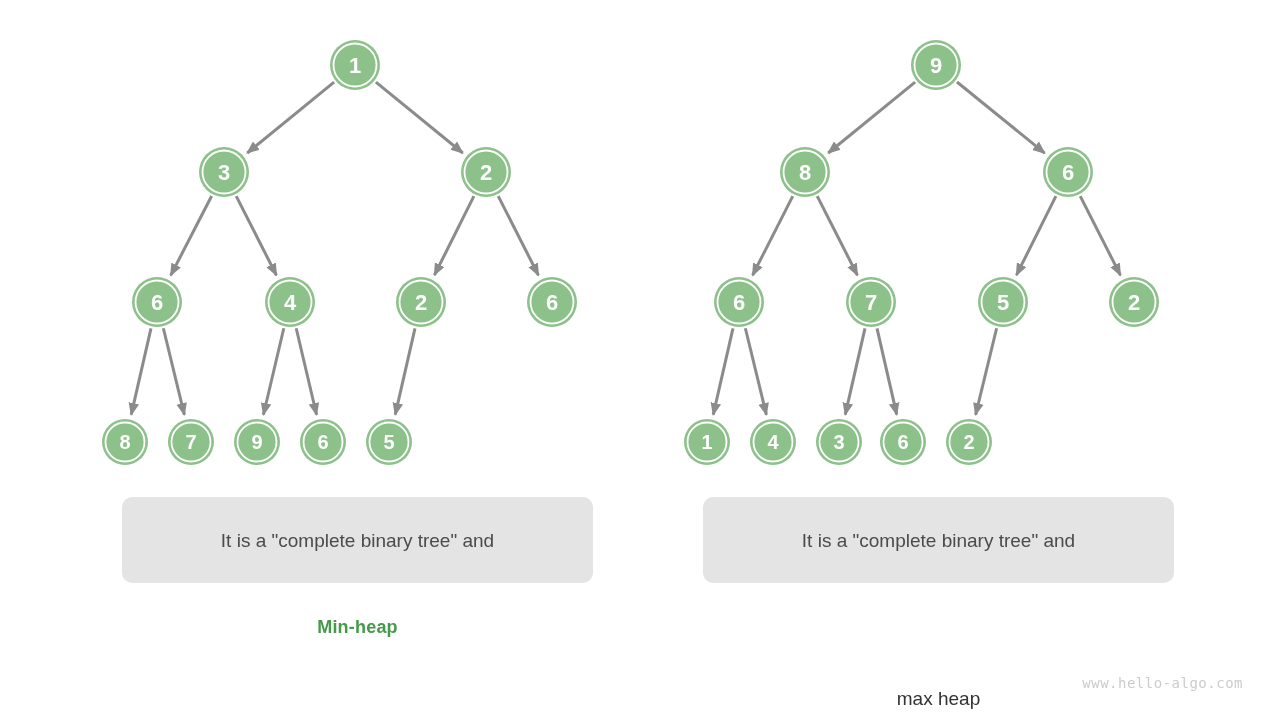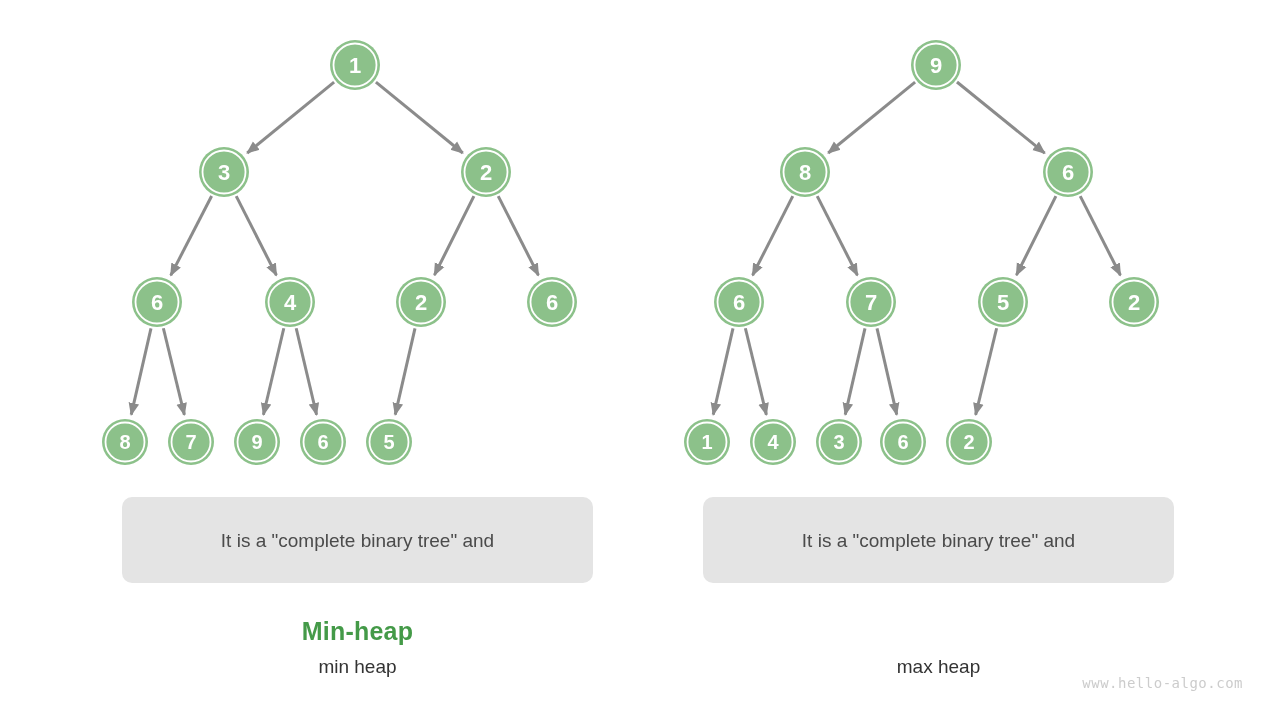--- a/index.html
+++ b/index.html
@@ -24,21 +24,21 @@
     font-size: 19px;
     line-height: 37px;
     color: var(--box-text, #4b4b4b);
     text-align: center;
   }
 
   .heap-title {
     position: absolute;
     width: 471px;
     text-align: center;
-    font-size: 25px;
+    font-size: 18px;
     font-weight: 700;
     color: var(--heading-green, #449a48);
     letter-spacing: 0.2px;
   }
   .heap-subtitle {
     position: absolute;
     width: 471px;
     text-align: center;
     font-size: 19px;
     color: var(--subtitle-text, #333333);
@@ -53,21 +53,21 @@
     letter-spacing: 0.5px;
     color: var(--watermark, #cccccc);
   }
 
   
   .box-0   { left: 122px; top: 497px; width: 471px; height: 86px; }
   .box-1   { left: 703px; top: 497px; width: 471px; height: 86px; }
   .title-0 { left: 122px; top: 617px; }
   .title-1 { left: 703px; top: 617px; }
   .sub-0   { left: 122px; top: 656px; }
-  .sub-1   { left: 703px; top: 656px; }
+  .sub-1   { left: 703px; top: 688px; }
 
   .node-label {
     font-family: "Liberation Sans", "DejaVu Sans", sans-serif;
     font-weight: 700;
     fill: #ffffff;
   }
 </style>
 </head>
 <body style="background: rgb(255, 255, 255);">
 
@@ -222,21 +222,20 @@
           <circle cx="969" cy="442" r="19.5" fill="none" stroke="#ffffff" stroke-width="1.8"></circle>
           <text x="969" y="442" text-anchor="middle" dy="0.355em" font-size="20" class="node-label">2</text>
         </g>
       </g>
   </svg>
 
   <div class="caption-box box-0">
     <div class="caption-line">It is a "complete binary tree" and</div>
   </div>
   <div class="heap-title title-0">Min-heap</div>
-  <div class="heap-subtitle sub-0">min heap</div>
 
   <div class="caption-box box-1">
     <div class="caption-line">It is a "complete binary tree" and</div>
   </div>
   <div class="heap-subtitle sub-1">max heap</div>
 
   <div class="watermark">www.hello-algo.com</div>
 </div>
 
 </body></html>

